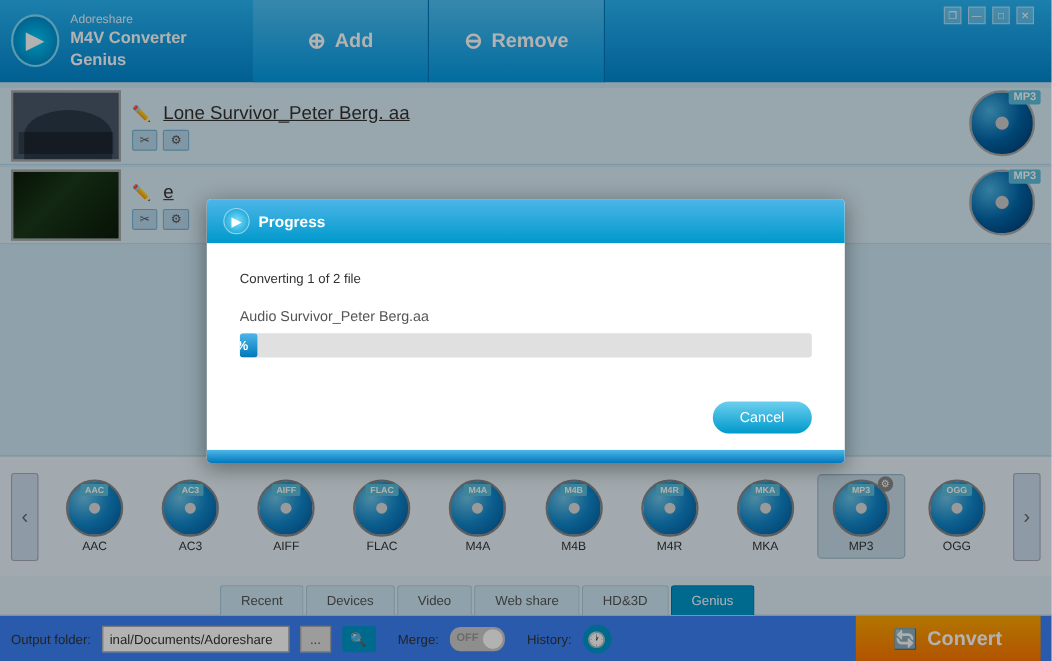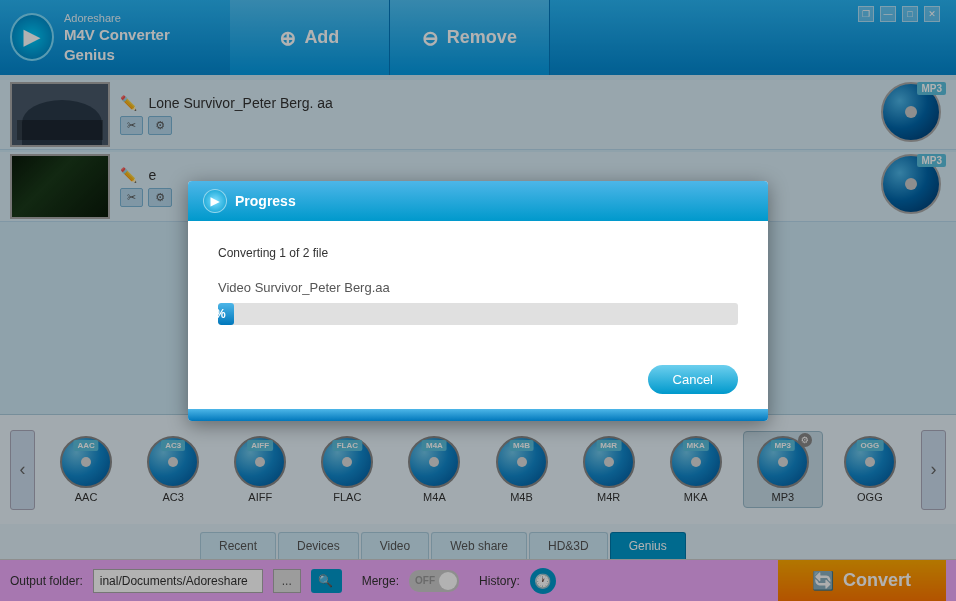--- a/index.html
+++ b/index.html
@@ -148,23 +148,24 @@
     .thumb-2 {
       background: linear-gradient(135deg, #0a1a0a 0%, #1a3a1a 40%, #0a1a0a 100%);
     }
 
     .file-info {
       flex: 1;
       padding: 0 10px;
     }
 
     .file-name {
-      font-size: 14px;
+      font-size: 17px;
       color: #333;
       font-weight: 500;
+      text-decoration: underline;
     }
 
     .file-actions {
       display: flex;
       gap: 5px;
       margin-top: 5px;
     }
 
     .file-action-btn {
       background: #b8d9ed;
@@ -378,21 +379,21 @@
 
     .cat-tab.active {
       background: #0099cc;
       color: white;
       border-color: #0077aa;
     }
 
     
     .bottom-bar {
       height: 42px;
-      background: #f0abfc;
+      background: #3b82f6;
       display: flex;
       align-items: center;
       padding: 0 10px;
       gap: 10px;
       border-top: 1px solid #ccc;
     }
 
     .output-label {
       font-size: 12px;
       color: #333;
@@ -822,21 +823,21 @@
 </div>
 
 <div class="modal-overlay">
   <div class="modal">
     <div class="modal-header">
       <div class="modal-logo">▶</div>
       <span class="modal-title">Progress</span>
     </div>
     <div class="modal-body">
       <div class="progress-title">Converting 1 of 2 file</div>
-      <div class="file-progress-name">Video Survivor_Peter Berg.aa</div>
+      <div class="file-progress-name">Audio Survivor_Peter Berg.aa</div>
       <div class="progress-bar-wrap">
         <div class="progress-bar-fill" id="progress-fill" style="width: 3%;">
           <span class="progress-pct">3%</span>
         </div>
       </div>
     </div>
     <div class="modal-footer">
       <button class="cancel-btn">Cancel</button>
     </div>
     <div class="modal-bottom-bar"></div>

